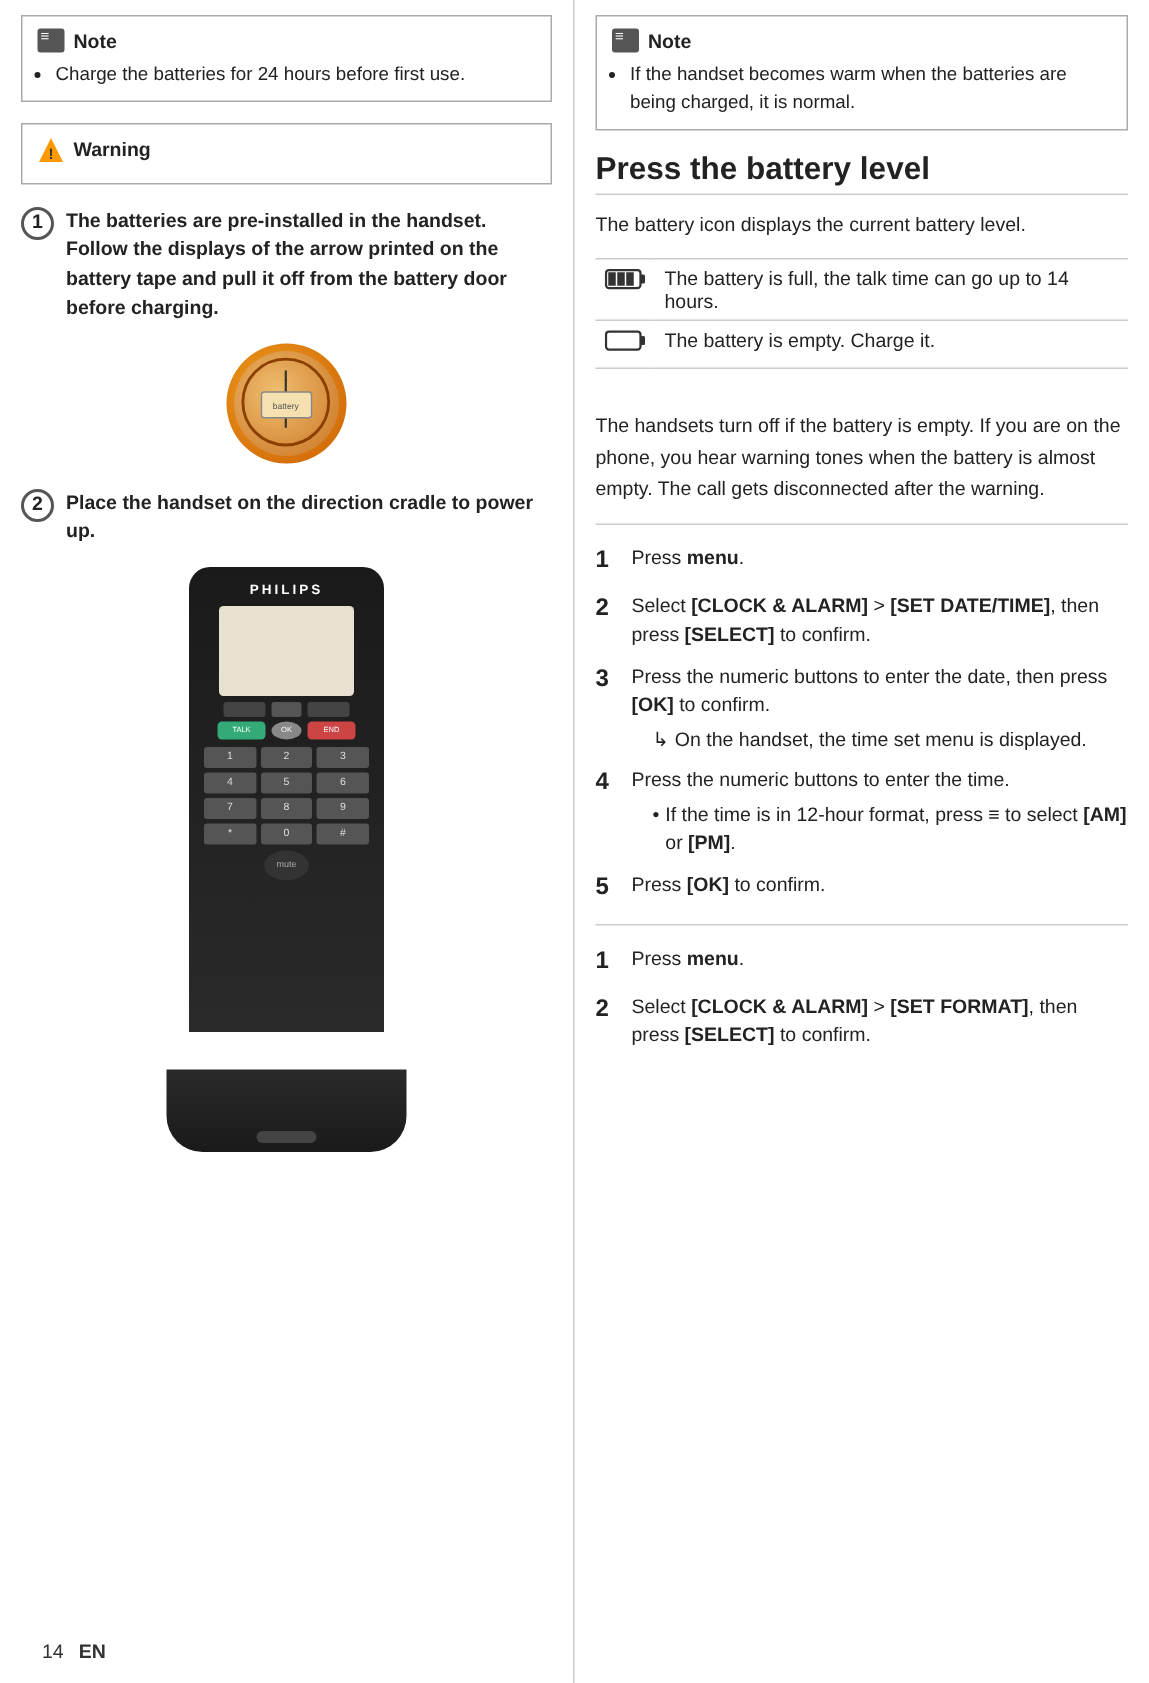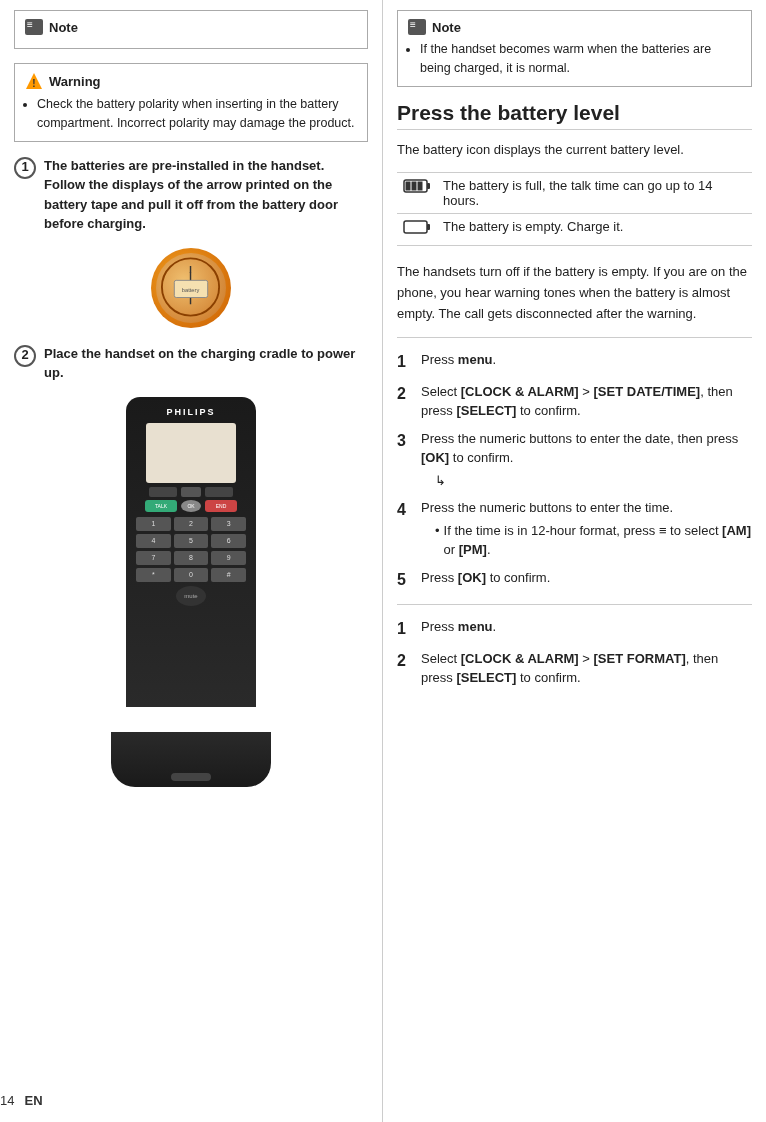--- a/index.html
+++ b/index.html
@@ -242,21 +242,21 @@
     .section-body {
       font-size: 13px;
       line-height: 1.6;
       margin-bottom: 12px;
     }
 
     
     .battery-table {
       width: 100%;
       border-collapse: collapse;
-      margin-bottom: 16px;
+      margin-bottom: 28px;
       font-size: 13px;
     }
     .battery-table tr {
       border-bottom: 1px solid #ccc;
     }
     .battery-table tr:first-child {
       border-top: 1px solid #ccc;
     }
     .battery-table td {
       padding: 5px 6px;
@@ -298,21 +298,21 @@
       margin-left: 14px;
       margin-top: 3px;
       display: flex;
       gap: 4px;
     }
 
     
     .page-footer {
       position: absolute;
       bottom: 14px;
-      left: 0;
+      left: 28px;
       font-size: 13px;
       color: #333;
       display: flex;
       gap: 10px;
     }
     .page-num {
       font-weight: normal;
     }
     .page-lang {
       font-weight: bold;
@@ -335,38 +335,38 @@
 <div class="page" style="position:relative;">
 
   <div class="left-col">
 
     <div class="note-box">
       <div class="note-header">
         <span style="display:inline-block;width:18px;height:16px;background:#555;position:relative;border-radius:2px;">
           <span style="color:white;font-size:10px;position:absolute;left:2px;top:1px;line-height:1;">≡</span>
         </span>
         <span>Note</span>
+      </div>
+      <div class="note-body">
+        <ul>
+          <li>Charge the batteries for 24 hours before first use.</li>
+        </ul>
       </div>
     </div>
 
     <div class="warning-box">
       <div class="warning-header">
         <span style="display:inline-block;position:relative;width:18px;height:18px;">
           <svg width="18" height="18" viewBox="0 0 18 18">
             <polygon points="9,1 17,17 1,17" fill="#f90"></polygon>
             <text x="9" y="15" text-anchor="middle" font-size="10" font-weight="bold" fill="#333">!</text>
           </svg>
         </span>
         <span>Warning</span>
       </div>
-      <div class="warning-body">
-        <ul>
-          <li>Check the battery polarity when inserting in the battery compartment. Incorrect polarity may damage the product.</li>
-        </ul>
-      </div>
     </div>
 
     <div class="step">
       <span class="step-number">1</span>
       <span class="step-text">The batteries are pre-installed in the handset. Follow the displays of the arrow printed on the battery tape and pull it off from the battery door before charging.</span>
     </div>
 
     <div class="battery-diagram">
       <div class="battery-circle">
         <div class="battery-circle-inner" style="font-size:7px;text-align:center;">
@@ -378,21 +378,21 @@
 
             <rect x="15" y="25" width="35" height="18" rx="2" fill="#f5e0b0" stroke="#888" stroke-width="1"></rect>
             <text x="32" y="37" text-anchor="middle" font-size="6" fill="#555">battery</text>
           </svg>
         </div>
       </div>
     </div>
 
     <div class="step">
       <span class="step-number">2</span>
-      <span class="step-text">Place the handset on the charging cradle to power up.</span>
+      <span class="step-text">Place the handset on the direction cradle to power up.</span>
     </div>
 
     <div class="phone-image">
       <div style="display:flex;flex-direction:column;align-items:center;gap:25px;">
         <div class="phone-body">
           <span class="phone-brand">PHILIPS</span>
           <div class="phone-screen"></div>
           <div class="phone-buttons-row">
             <div class="phone-btn-left"></div>
             <div style="width:20px;height:10px;background:#555;border-radius:2px;"></div>
@@ -495,20 +495,21 @@
           Select <strong>[CLOCK &amp; ALARM]</strong> &gt; <strong>[SET DATE/TIME]</strong>, then press <strong>[SELECT]</strong> to confirm.
         </div>
       </div>
 
       <div class="inst-step">
         <span class="inst-num">3</span>
         <div class="inst-body">
           Press the numeric buttons to enter the date, then press <strong>[OK]</strong> to confirm.
           <div class="sub-item">
             <span class="arrow-right">↳</span>
+            <span>On the handset, the time set menu is displayed.</span>
           </div>
         </div>
       </div>
 
       <div class="inst-step">
         <span class="inst-num">4</span>
         <div class="inst-body">
           Press the numeric buttons to enter the time.
           <div class="bullet-item">
             <span>•</span>

